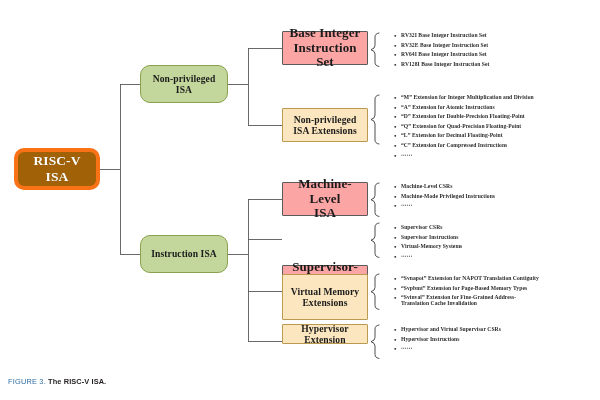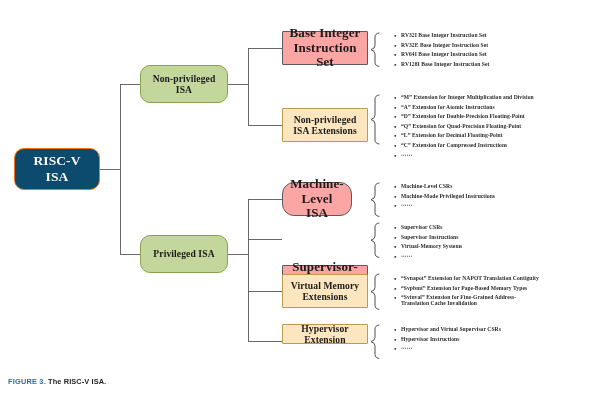--- a/index.html
+++ b/index.html
@@ -37,22 +37,22 @@
     align-items: center;
     justify-content: center;
     text-align: center;
     font-weight: bold;
     line-height: 1.15;
     letter-spacing: 0.1px;
   }
   .node .node-label { display: block; width: 100%; white-space: pre-line; }
 
   .node-root {
-    background: #0c4a6e;
-    border: 1px solid #f97316;
+    background: #a16207;
+    border: 4px solid #f97316;
     border-radius: 10px;
     color: #ffffff;
     font-size: 13.5px;
     text-shadow: 0 0 1px rgba(0,0,0,0.25);
   }
   .node-green {
     background: #c3d69b;
     border: 1px solid #8aa14f;
     border-radius: 10px;
     color: #1b1b1b;
@@ -104,21 +104,21 @@
     left: 8px;
     top: 377px;
     font-family: "Liberation Sans", sans-serif;
     font-size: 7.4px;
     color: #231f20;
     letter-spacing: 0.1px;
     white-space: nowrap;
   }
   #caption .cap-label {
     color: #2e6da4;
-    font-weight: bold;
+    font-weight: normal;
     letter-spacing: 0.2px;
   }
   #caption .cap-text { font-weight: bold; text-align: center; }
 </style>
 </head>
 <body>
 
 <div id="figure-root">
 
   <svg id="connectors" viewBox="0 0 600 400" width="600" height="400" xmlns="http://www.w3.org/2000/svg">
@@ -165,44 +165,44 @@
     <span class="node-label">RISC-V
 ISA</span>
   </div>
 
   <div class="node node-green" style="left:140px; top:65px; width:88px; height:38px;">
     <span class="node-label">Non-privileged
 ISA</span>
   </div>
 
   <div class="node node-green" style="left:140px; top:235px; width:88px; height:38px;">
-    <span class="node-label">Privileged ISA</span>
+    <span class="node-label">Instruction ISA</span>
   </div>
 
   <div class="node node-grey" style="left:282px; top:31px; width:86px; height:34px;">
     <span class="node-label">Base Integer
 Instruction Set</span>
   </div>
 
   <div class="node node-cream" style="left:282px; top:108px; width:86px; height:34px;">
     <span class="node-label">Non-privileged
 ISA Extensions</span>
   </div>
 
-  <div class="node node-grey" style="left:282px; top:182px; width:70px; height:34px;border-radius:12px;">
+  <div class="node node-grey" style="left:282px; top:182px; width:86px; height:34px;">
     <span class="node-label">Machine-Level
 ISA</span>
   </div>
 
   <div class="node node-grey" style="left:282px; top:222px; width:86px; height:34px;margin-top:43px;">
     <span class="node-label">Supervisor-Level
 ISA</span>
   </div>
 
-  <div class="node node-cream" style="left:282px; top:274px; width:86px; height:34px;">
+  <div class="node node-cream" style="left:282px; top:274px; width:86px; height:46px;">
     <span class="node-label">Virtual Memory
 Extensions</span>
   </div>
 
   <div class="node node-cream" style="left:282px; top:324px; width:86px; height:20px;">
     <span class="node-label">Hypervisor
 Extension</span>
   </div>
 
   <div class="bullet-group" style="left:394px; top:33px; width:200px;">

